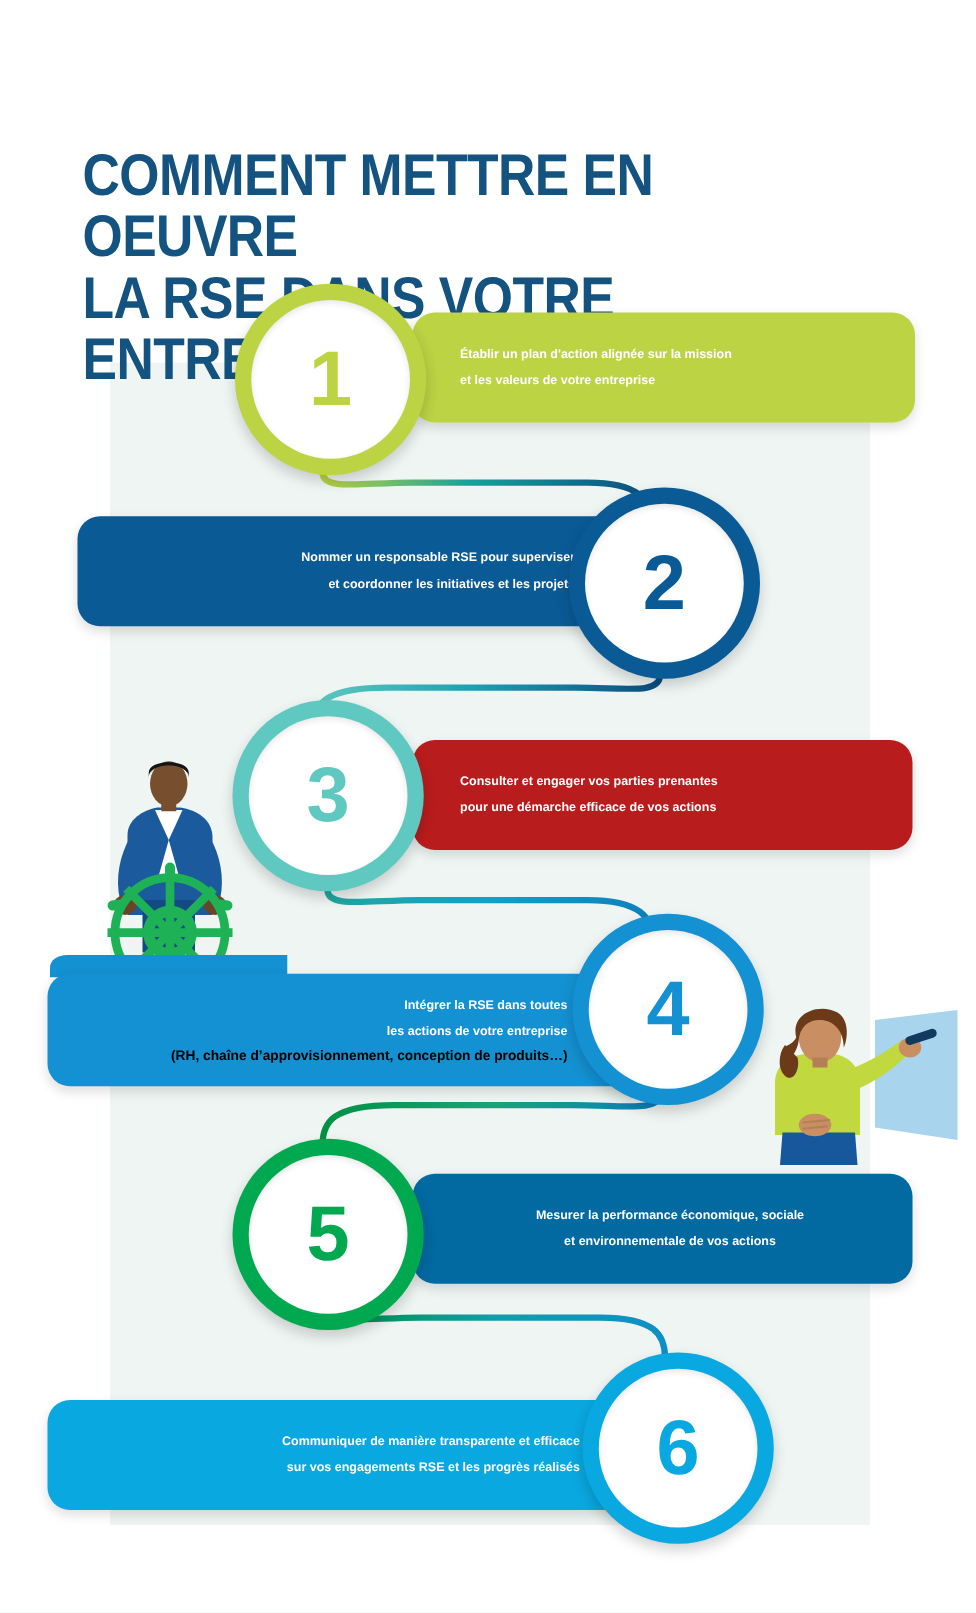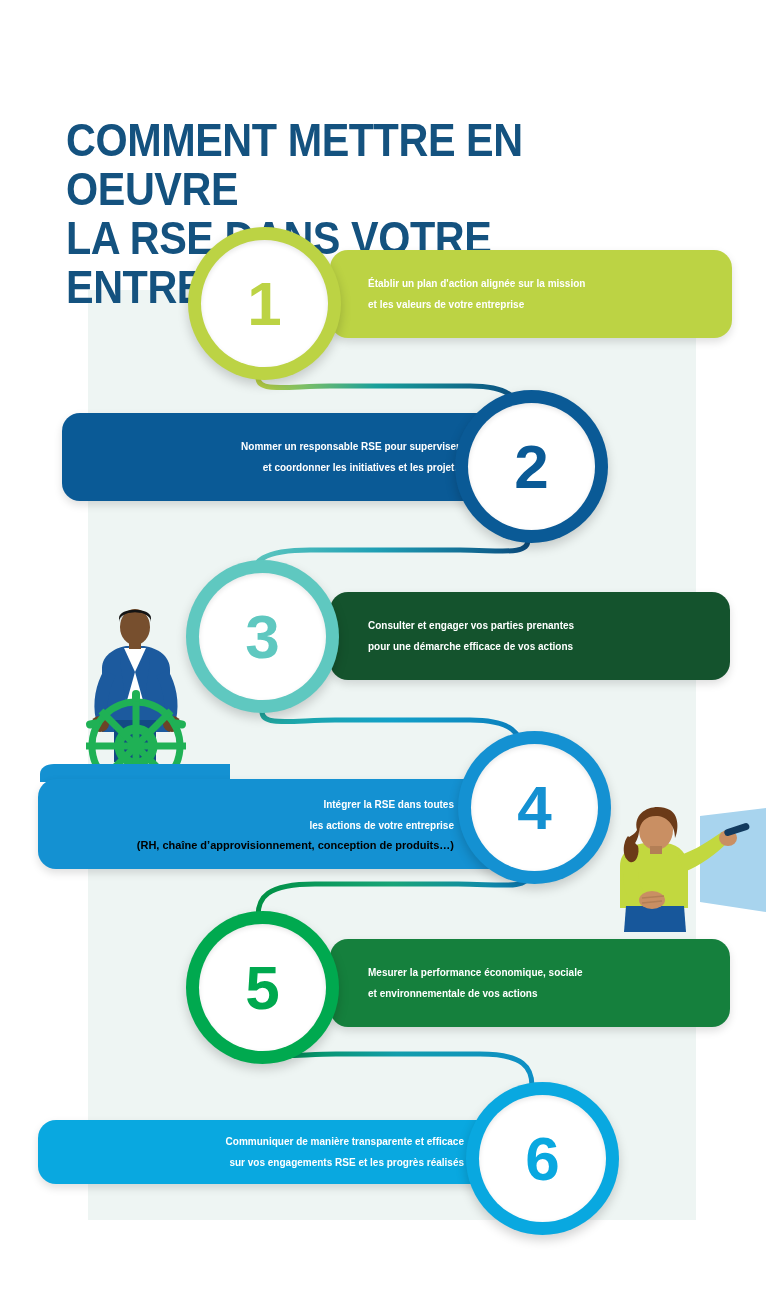--- a/index.html
+++ b/index.html
@@ -217,21 +217,21 @@
 et coordonner les initiatives et les projets</div>
     </div>
     <div class="circle" style="left:455px;top:390px;width:153px;height:153px;background:#0a5a96;padding:13px;">
       <div class="circle-inner">
         <span class="num" style="color:#0a5a96;">2</span>
       </div>
     </div>
   </div>
 
   <div class="step">
-    <div class="bar" style="left:330px;top:592px;width:400px;height:88px;background:#14532d;padding:0 26px 0 38px;">
+    <div class="bar" style="left:330px;top:592px;width:400px;height:88px;background:#b91c1c;padding:0 26px 0 38px;">
       <div class="bar-text">Consulter et engager vos parties prenantes
 pour une démarche efficace de vos actions</div>
     </div>
     <div class="circle" style="left:186px;top:560px;width:153px;height:153px;background:#5fc8c0;padding:13px;">
       <div class="circle-inner">
         <span class="num" style="color:#5fc8c0;">3</span>
       </div>
     </div>
   </div>
 
@@ -244,33 +244,33 @@
       </div>
     </div>
     <div class="circle" style="left:458px;top:731px;width:153px;height:153px;background:#1491d2;padding:13px;">
       <div class="circle-inner">
         <span class="num" style="color:#1491d2;">4</span>
       </div>
     </div>
   </div>
 
   <div class="step">
-    <div class="bar" style="left:330px;top:939px;width:400px;height:88px;background:#15803d;padding:0 26px 0 38px;">
+    <div class="bar" style="left:330px;top:939px;width:400px;height:88px;background:#0369a1;padding:0 26px 0 38px;text-align:center;">
       <div class="bar-text">Mesurer la performance économique, sociale
 et environnementale de vos actions</div>
     </div>
     <div class="circle" style="left:186px;top:911px;width:153px;height:153px;background:#00a94f;padding:13px;">
       <div class="circle-inner">
         <span class="num" style="color:#00a94f;">5</span>
       </div>
     </div>
   </div>
 
   <div class="step">
-    <div class="bar" style="left:38px;top:1120px;width:500px;height:64px;background:#09a8e0;padding:0 74px 0 22px;">
+    <div class="bar" style="left:38px;top:1120px;width:500px;height:88px;background:#09a8e0;padding:0 74px 0 22px;">
       <div class="bar-text" style="text-align:right;">Communiquer de manière transparente et efficace
 sur vos engagements RSE et les progrès réalisés</div>
     </div>
     <div class="circle" style="left:466px;top:1082px;width:153px;height:153px;background:#09a8e0;padding:13px;">
       <div class="circle-inner">
         <span class="num" style="color:#09a8e0;">6</span>
       </div>
     </div>
   </div>
 

